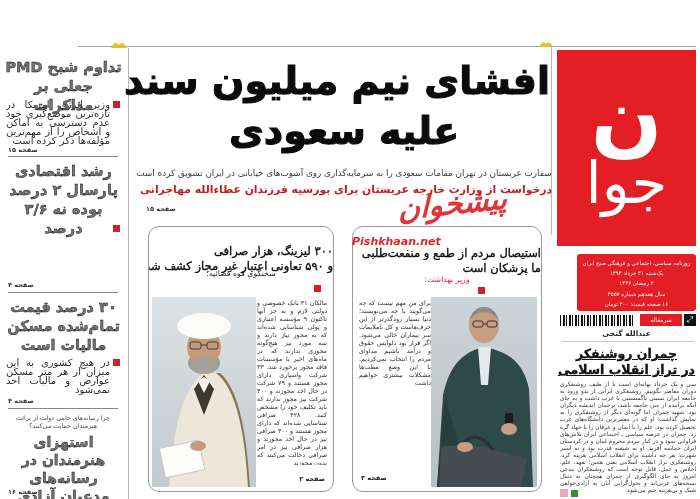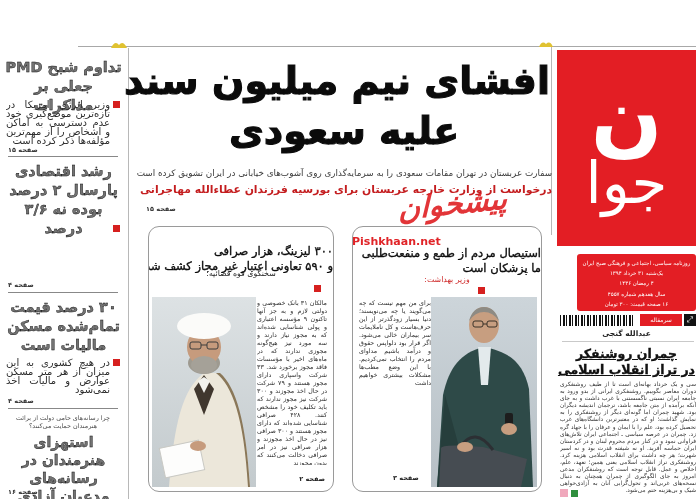--- a/index.html
+++ b/index.html
@@ -7,21 +7,21 @@
         font-family:"DejaVu Sans",sans-serif;}
   .rtl{direction:rtl;unicode-bidi:plaintext;}
   .abs{position:absolute;}
   .hrule{position:absolute;height:1px;background:#a8a8a8;}
   .vrule{position:absolute;width:1px;background:#b8b8b8;}
   .just{text-align:justify;}
   
   .lead-line{position:absolute;left:138px;width:412px;text-align:center;color:#0b0b0b;
              font-weight:bold;font-size:38px;line-height:46px;white-space:nowrap;
              -webkit-text-stroke:1.1px #0b0b0b;}
-  .lead-sub{position:absolute;left:136px;width:416px;text-align:right;color:#3a3a3a;
+  .lead-sub{position:absolute;left:136px;width:416px;text-align:center;color:#3a3a3a;
             font-size:8.8px;white-space:nowrap;overflow:hidden;}
   .lead-deck{position:absolute;left:136px;width:416px;text-align:center;color:#c41d1f;
              font-size:10.8px;font-weight:bold;white-space:nowrap;overflow:hidden;}
   .pageref{color:#333;font-size:6.5px;font-weight:bold;}
   
   .sb-title{position:absolute;left:4px;width:119px;text-align:center;font-weight:bold;
             color:#737373;font-size:14.5px;line-height:19px;-webkit-text-stroke:.4px #0d0d0d;}
   .sb-body{position:absolute;left:6px;width:114px;font-size:10px;line-height:9px;
            color:#2c2c2c;overflow:hidden;padding-right:10px;box-sizing:border-box;}
   .sb-kicker{position:absolute;left:5px;width:116px;text-align:center;font-size:6.4px;
@@ -50,21 +50,21 @@
   #expand-btn{position:absolute;left:684px;top:314px;width:12px;height:12px;background:#121212;
               color:#fff;font-size:8px;line-height:12px;text-align:center;}
   .ed-title{position:absolute;left:557px;width:139px;text-align:center;font-weight:bold;
             font-size:12.5px;color:#111;text-decoration:underline;-webkit-text-stroke:.35px #111;}
   #ed-body{position:absolute;left:560px;top:381px;width:136px;height:113px;font-size:5.8px;
            line-height:7.1px;color:#333;overflow:hidden;}
   
   #wm-script{position:absolute;left:398px;top:186px;color:#e02428;font-size:30px;font-weight:bold;
              font-style:italic;transform:rotate(-6deg) skewX(-6deg);z-index:40;opacity:.92;}
   #wm-site{position:absolute;left:352px;top:235px;color:#e02428;font-size:11px;font-weight:bold;
-           z-index:40;}
+           font-style:italic;z-index:40;}
   .sq{position:absolute;}
 </style>
 </head>
 <body>
 
 <div id="page">
 
   <div class="hrule" style="left:78px;top:46px;width:618px;"></div>
   <svg class="abs" style="left:110px;top:40px;" width="18" height="9">
       <path d="M1 8 Q5 0 9 5 Q13 0 17 8 Z" fill="#e0c231"></path>
@@ -163,21 +163,21 @@
       <rect x="56" y="24" width="10" height="6" rx="2" fill="none" stroke="#3a3228" stroke-width="1"></rect>
       <line x1="52" y1="27" x2="56" y2="27" stroke="#3a3228" stroke-width="1"></line>
       <path d="M14 98 Q20 120 28 150 L40 190 L6 190 Z" fill="#263e3c"></path>
       <rect x="74" y="116" width="8" height="14" rx="2" fill="#1d1d1d"></rect>
       <ellipse cx="78" cy="132" rx="8" ry="6" fill="#c79e80"></ellipse>
       <path d="M10 152 Q8 146 52 150 L96 162 L90 190 L8 190 Z" fill="#464c52"></path>
       <path d="M28 151 Q44 128 62 153" fill="none" stroke="#2c2f33" stroke-width="3"></path>
       <ellipse cx="34" cy="150" rx="8" ry="5" fill="#c79e80"></ellipse>
     </svg>
     <div class="box-body rtl just" style="left:6px;top:72px;width:72px;height:166px;">برای من مهم نیست که چه می‌گویند یا چه می‌نویسند؛ دنیا بسیار زودگذرتر از این حرف‌هاست و کل ناملایمات سر بیماران خالی می‌شود. اگر قرار بود دلواپس حقوق و درآمد باشیم مداوای مردم را انتخاب نمی‌کردیم. با این وضع مطب‌ها مشکلات بیشتری خواهیم داشت</div>
-    <div class="box-page rtl" style="left:8px;bottom:9px;margin-left:32px;">صفحه ۳</div>
+    <div class="box-page rtl" style="left:8px;bottom:9px;">صفحه ۳</div>
   </div>
 
   <div id="logo-box">
     <span class="l1">ن</span>
     <span class="l2">جوا</span>
   </div>
 
   <div id="info-box" class="rtl">
     <div>روزنامه سیاسی، اجتماعی و فرهنگی صبح ایران</div>
     <div>یک‌شنبه ۳۱ خرداد ۱۳۹۴</div>

